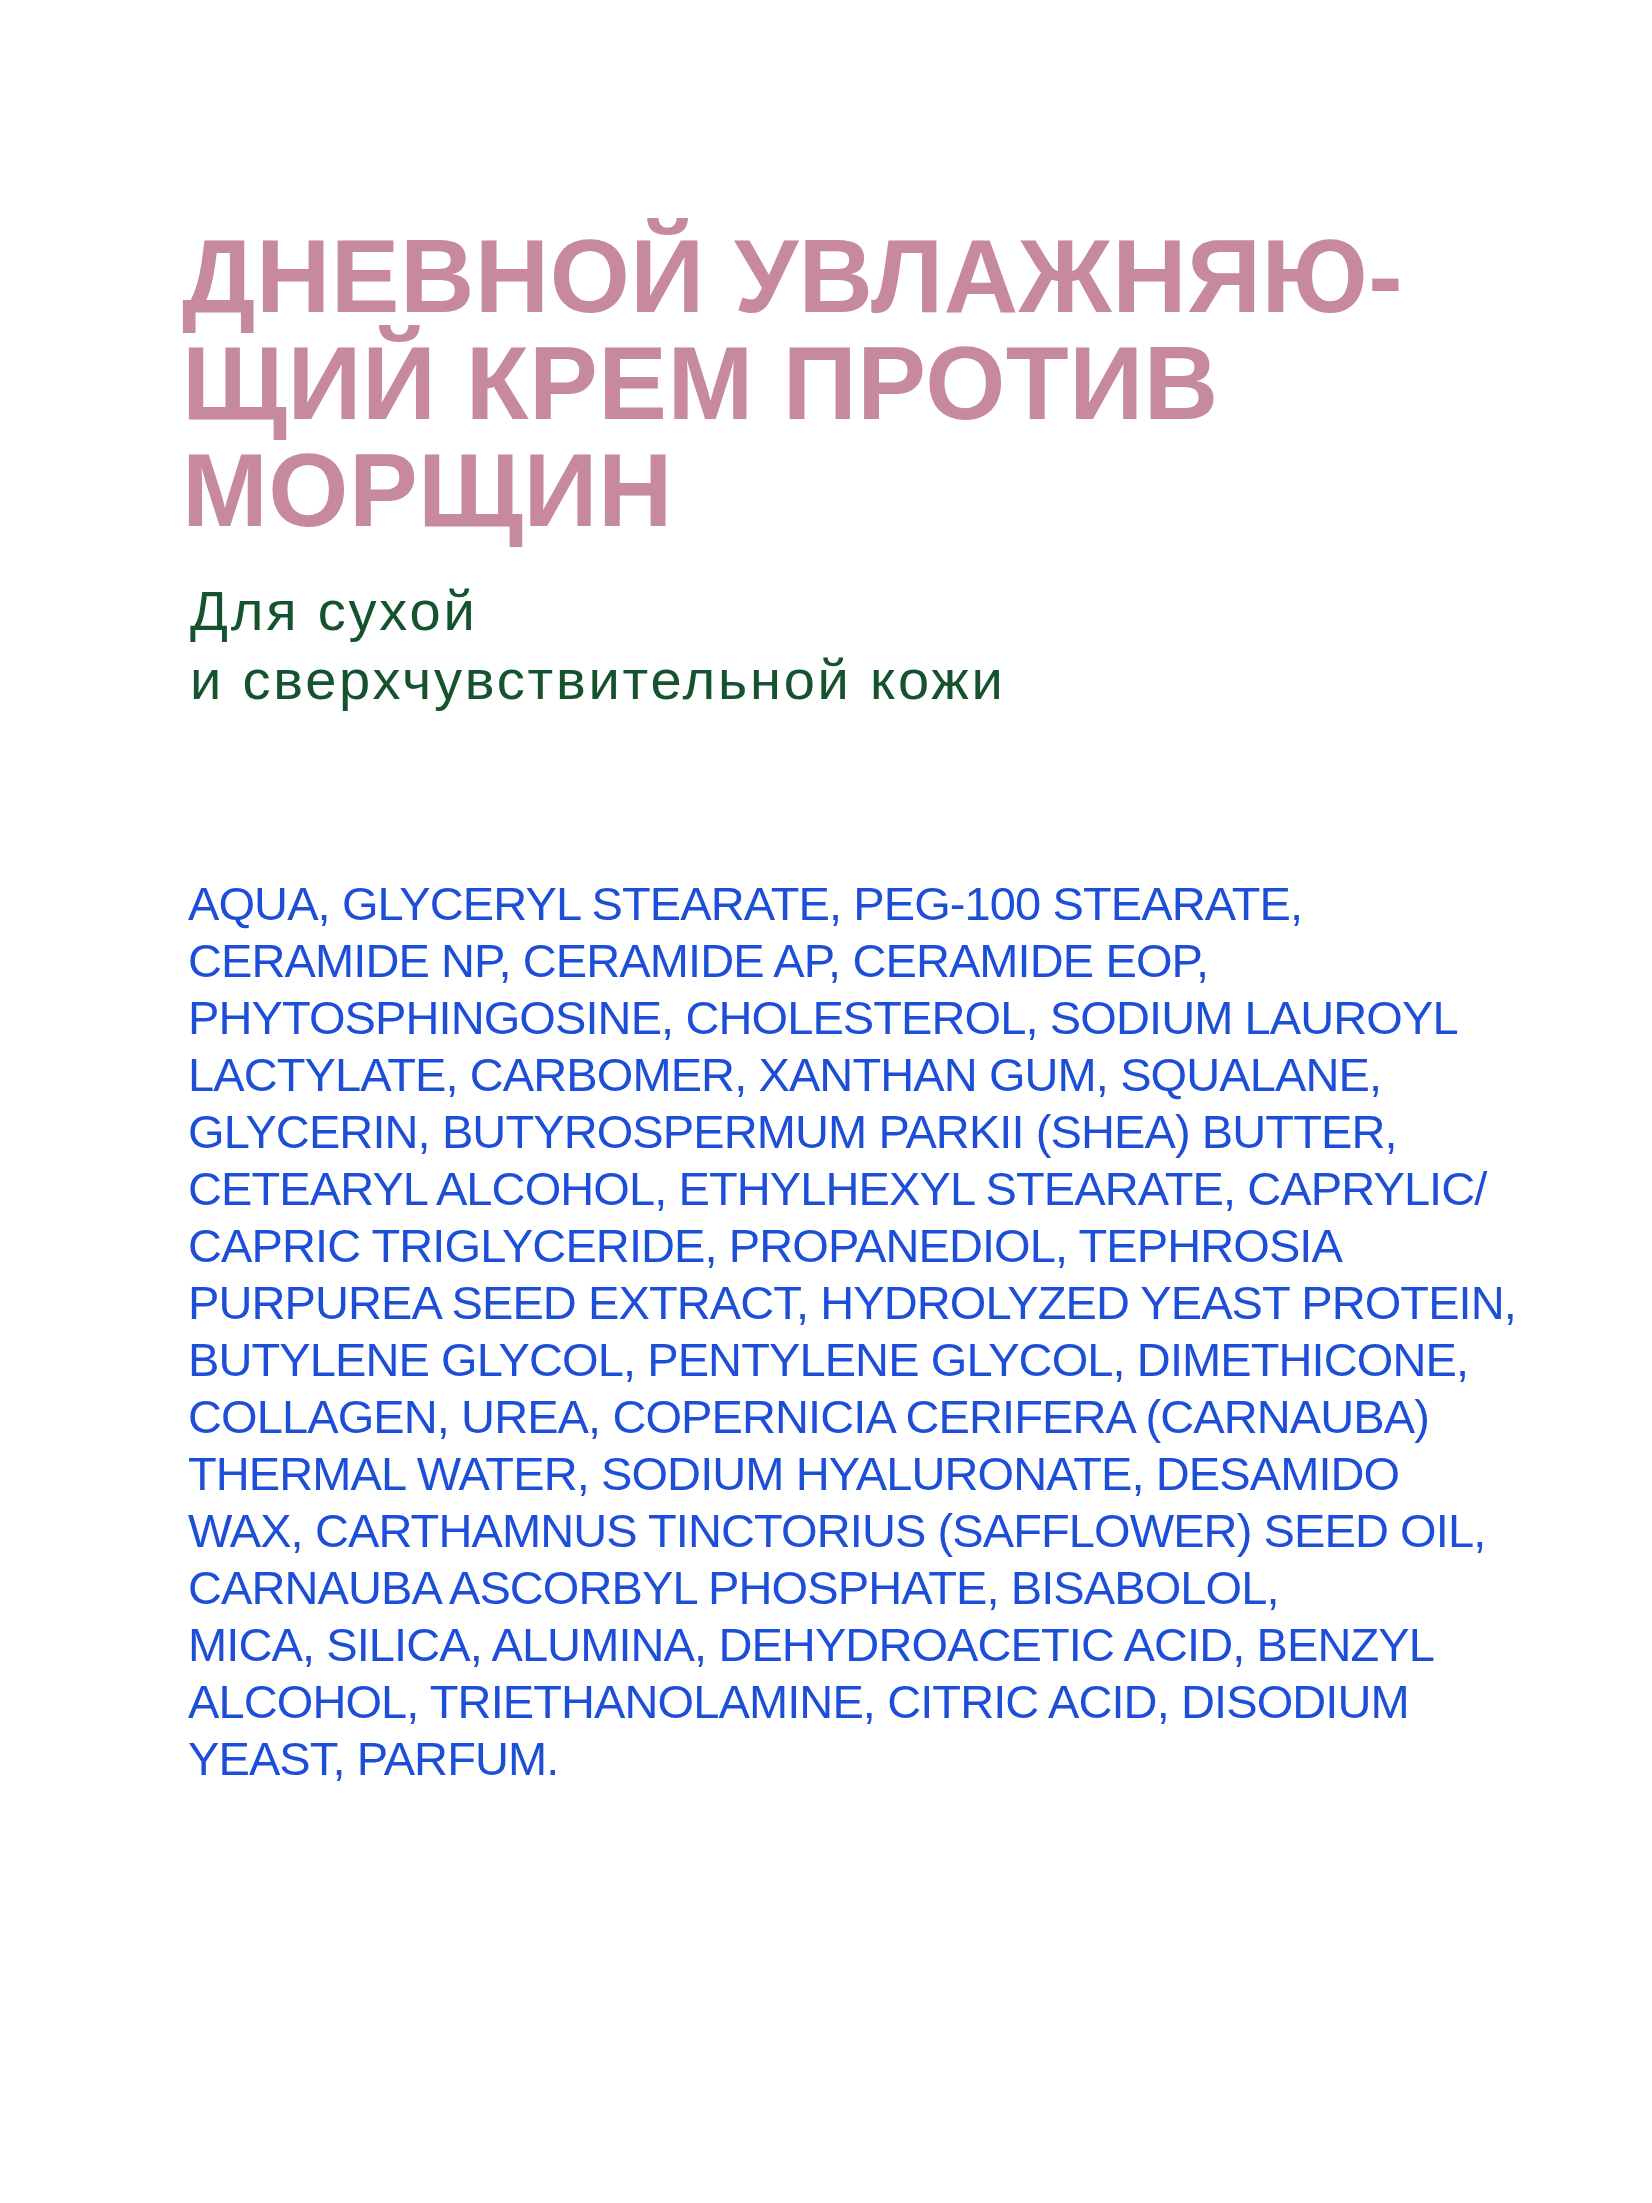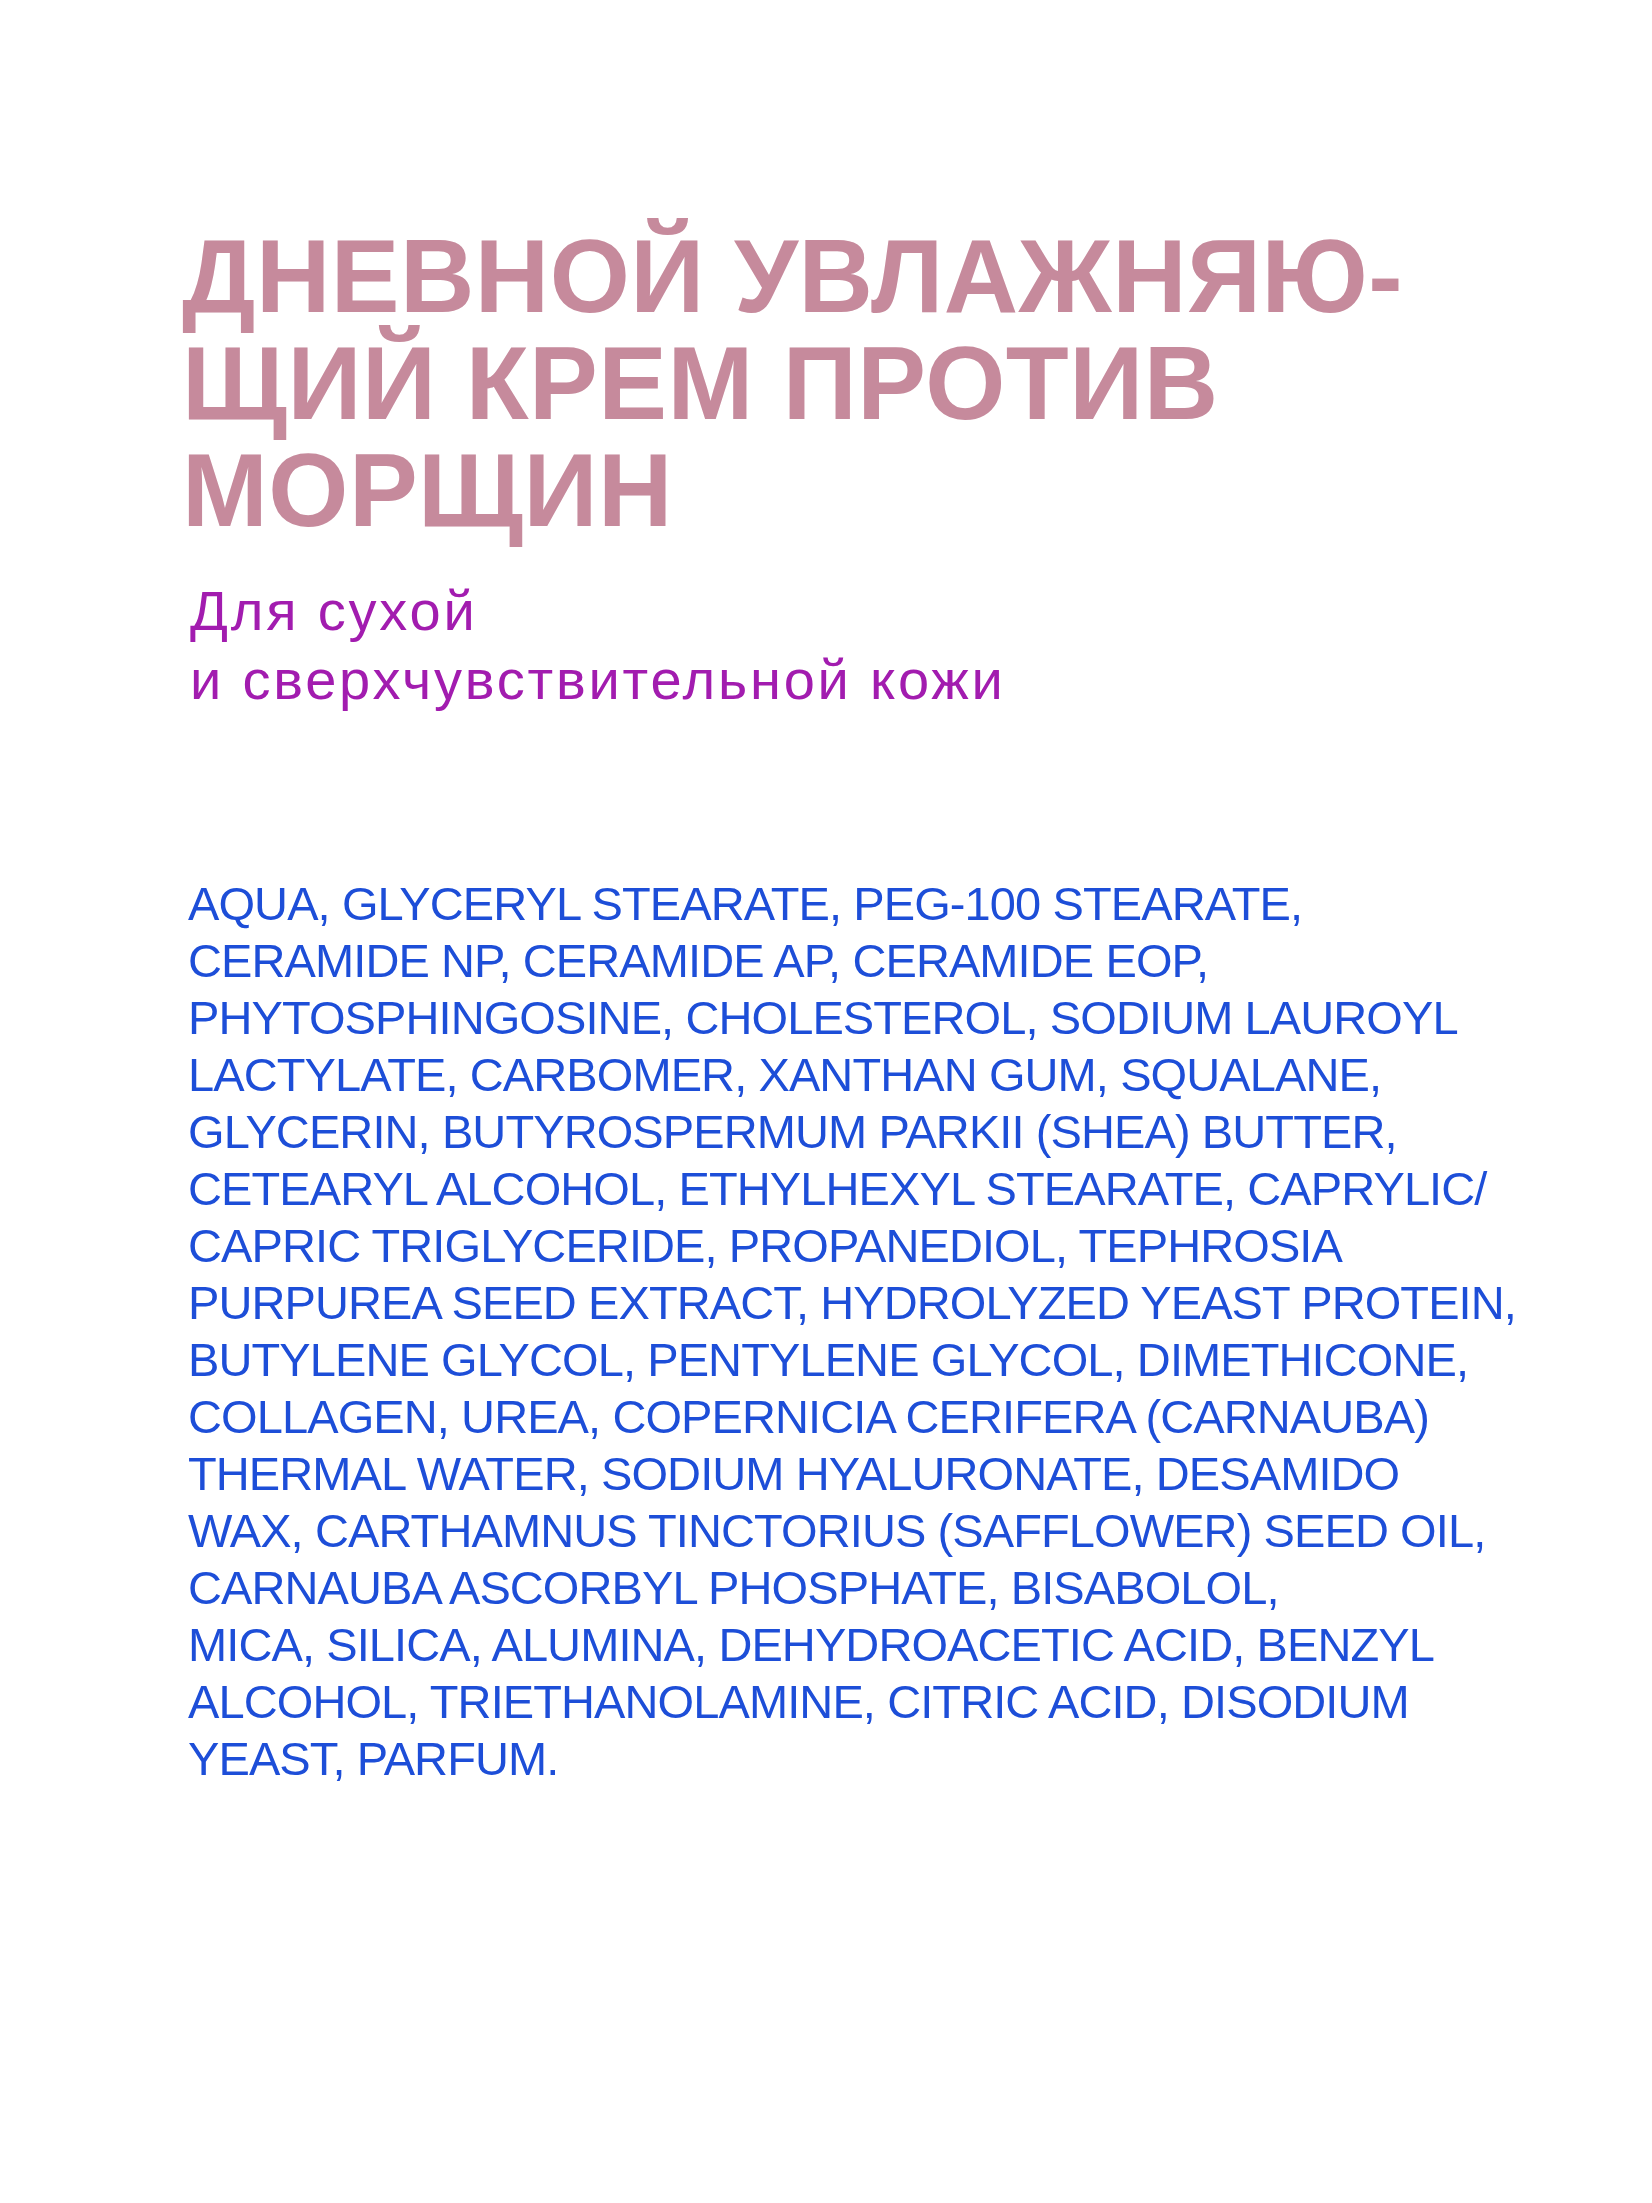--- a/index.html
+++ b/index.html
@@ -32,21 +32,21 @@
   .subtitle-block {
     position: absolute;
     left: 190px;
     top: 576px;
   }
   .subtitle-line {
     font-size: 56px;
     line-height: 69px;
     font-weight: normal;
     letter-spacing: 2.8px;
-    color: #a21caf;
+    color: #14532d;
     white-space: nowrap;
   }
   .ingredients-block {
     position: absolute;
     left: 188px;
     top: 875px;
   }
   .ingredients-line {
     font-size: 47px;
     line-height: 57px;

